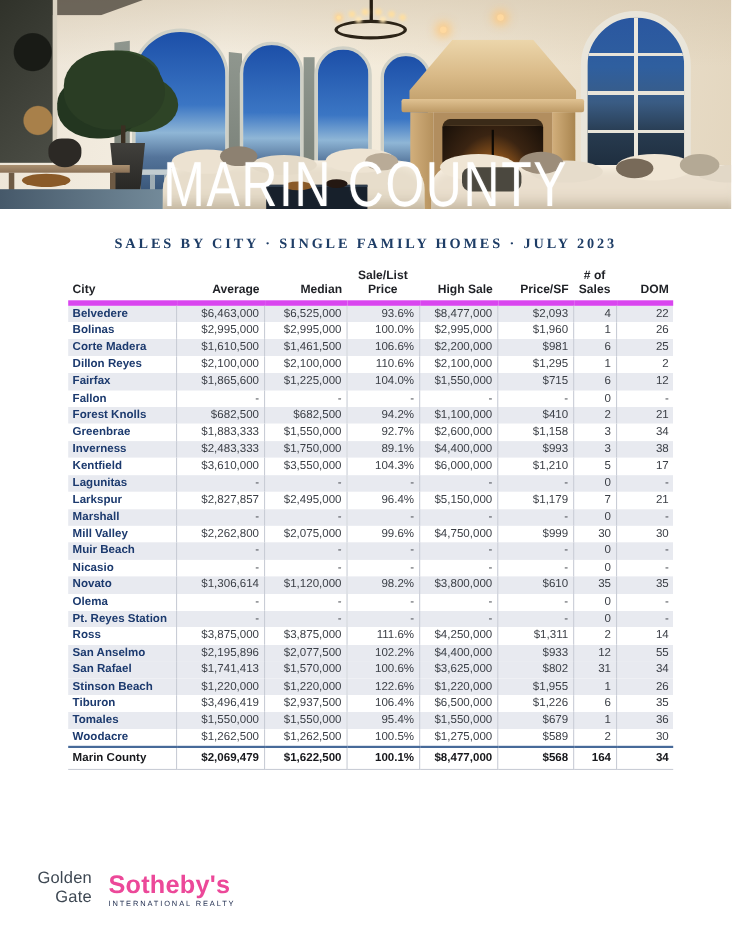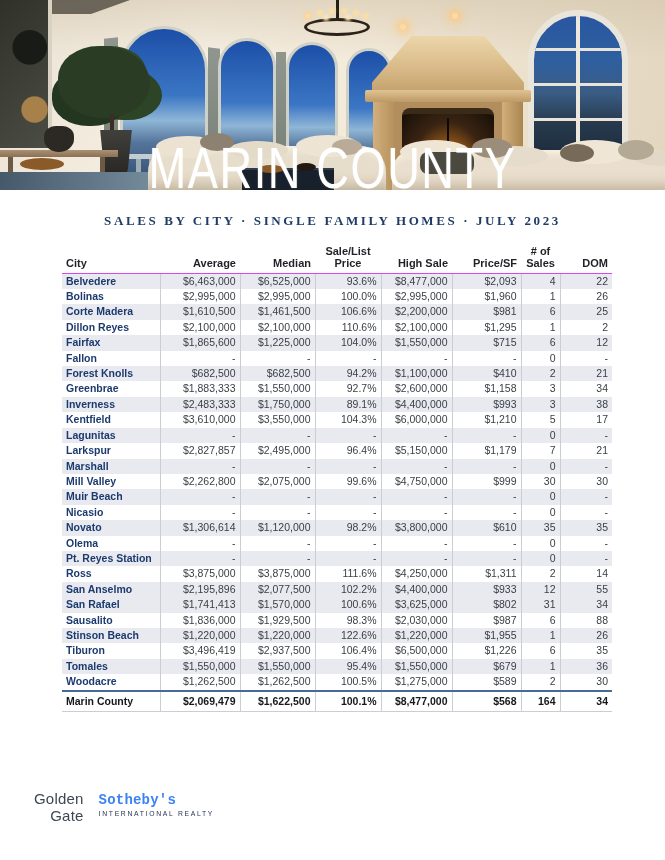--- a/index.html
+++ b/index.html
@@ -99,38 +99,38 @@
     color:#ffffff; letter-spacing:2px; transform:scaleX(.78); white-space:nowrap;
     text-shadow:0 0 2px rgba(255,255,255,.25); }
 
   
   .subtitle { margin-top:23px; text-align:center; font-family:"Liberation Serif", serif;
     font-weight:bold; font-size:13px; letter-spacing:2.6px; color:#1e3d66; }
 
   
   table.sales { border-collapse:collapse; table-layout:fixed; width:550px; margin:15px 0 0 62px; }
   table.sales th { font-size:11px; font-weight:bold; color:#1f2126; padding:1px 4px 3px;
-    vertical-align:bottom; border-bottom:1px solid #d946ef; line-height:1.12; text-align:right; }
+    vertical-align:bottom; border-bottom:5px solid #d946ef; line-height:1.12; text-align:right; }
   table.sales th.left { text-align:left; }
   table.sales th.center { text-align:center; }
   table.sales td { font-size:10.5px; color:#3a3e45; padding:0 4px; height:15.4px; line-height:15.4px;
     text-align:right; border-right:1px solid #c9cdd6; white-space:nowrap; overflow:hidden; }
   table.sales td:last-child { border-right:none; }
   table.sales td:first-child { text-align:left; color:#1c3a6e; font-weight:bold; }
   table.sales tr.striped td { background:#e8eaf0; }
   table.sales tr.total td { font-weight:bold; color:#17181c; height:19px; line-height:19px;
     border-top:2px solid #476a99; border-bottom:1px solid #c9cdd6; background:#fff; }
   table.sales tr.total td:first-child { color:#17181c; }
 
   
   .footer { position:absolute; left:34px; top:790px; display:flex; align-items:flex-start; gap:15px; }
   .gg { text-align:right; font-size:15px; line-height:17px; color:#3d4752; letter-spacing:.2px; }
   .sir { padding-top:3px; }
-  .sothebys { font-family:Liberation Mono, monospace; font-weight:bold; font-size:14px;
-    color:#3b82f6; letter-spacing:.2px; line-height:1; }
+  .sothebys { font-family:Liberation Sans, sans-serif; font-weight:bold; font-size:23px;
+    color:#ec4899; letter-spacing:.2px; line-height:1; }
   .tagline { font-size:6.8px; letter-spacing:1.7px; color:#1f2c4e; margin-top:3px; }
 </style>
 </head>
 <body>
 
 <div class="page">
 
   <div class="hero">
     <div class="hero-ceiling"></div>
     <div class="hero-beam"></div>
@@ -448,30 +448,20 @@
         <tr class="striped">
           <td>San Rafael</td>
           <td>$1,741,413</td>
           <td>$1,570,000</td>
           <td>100.6%</td>
           <td>$3,625,000</td>
           <td>$802</td>
           <td>31</td>
           <td>34</td>
         </tr>
-        <tr>
-          <td>Sausalito</td>
-          <td>$1,836,000</td>
-          <td>$1,929,500</td>
-          <td>98.3%</td>
-          <td>$2,030,000</td>
-          <td>$987</td>
-          <td>6</td>
-          <td>88</td>
-        </tr>
         <tr class="striped">
           <td>Stinson Beach</td>
           <td>$1,220,000</td>
           <td>$1,220,000</td>
           <td>122.6%</td>
           <td>$1,220,000</td>
           <td>$1,955</td>
           <td>1</td>
           <td>26</td>
         </tr>

